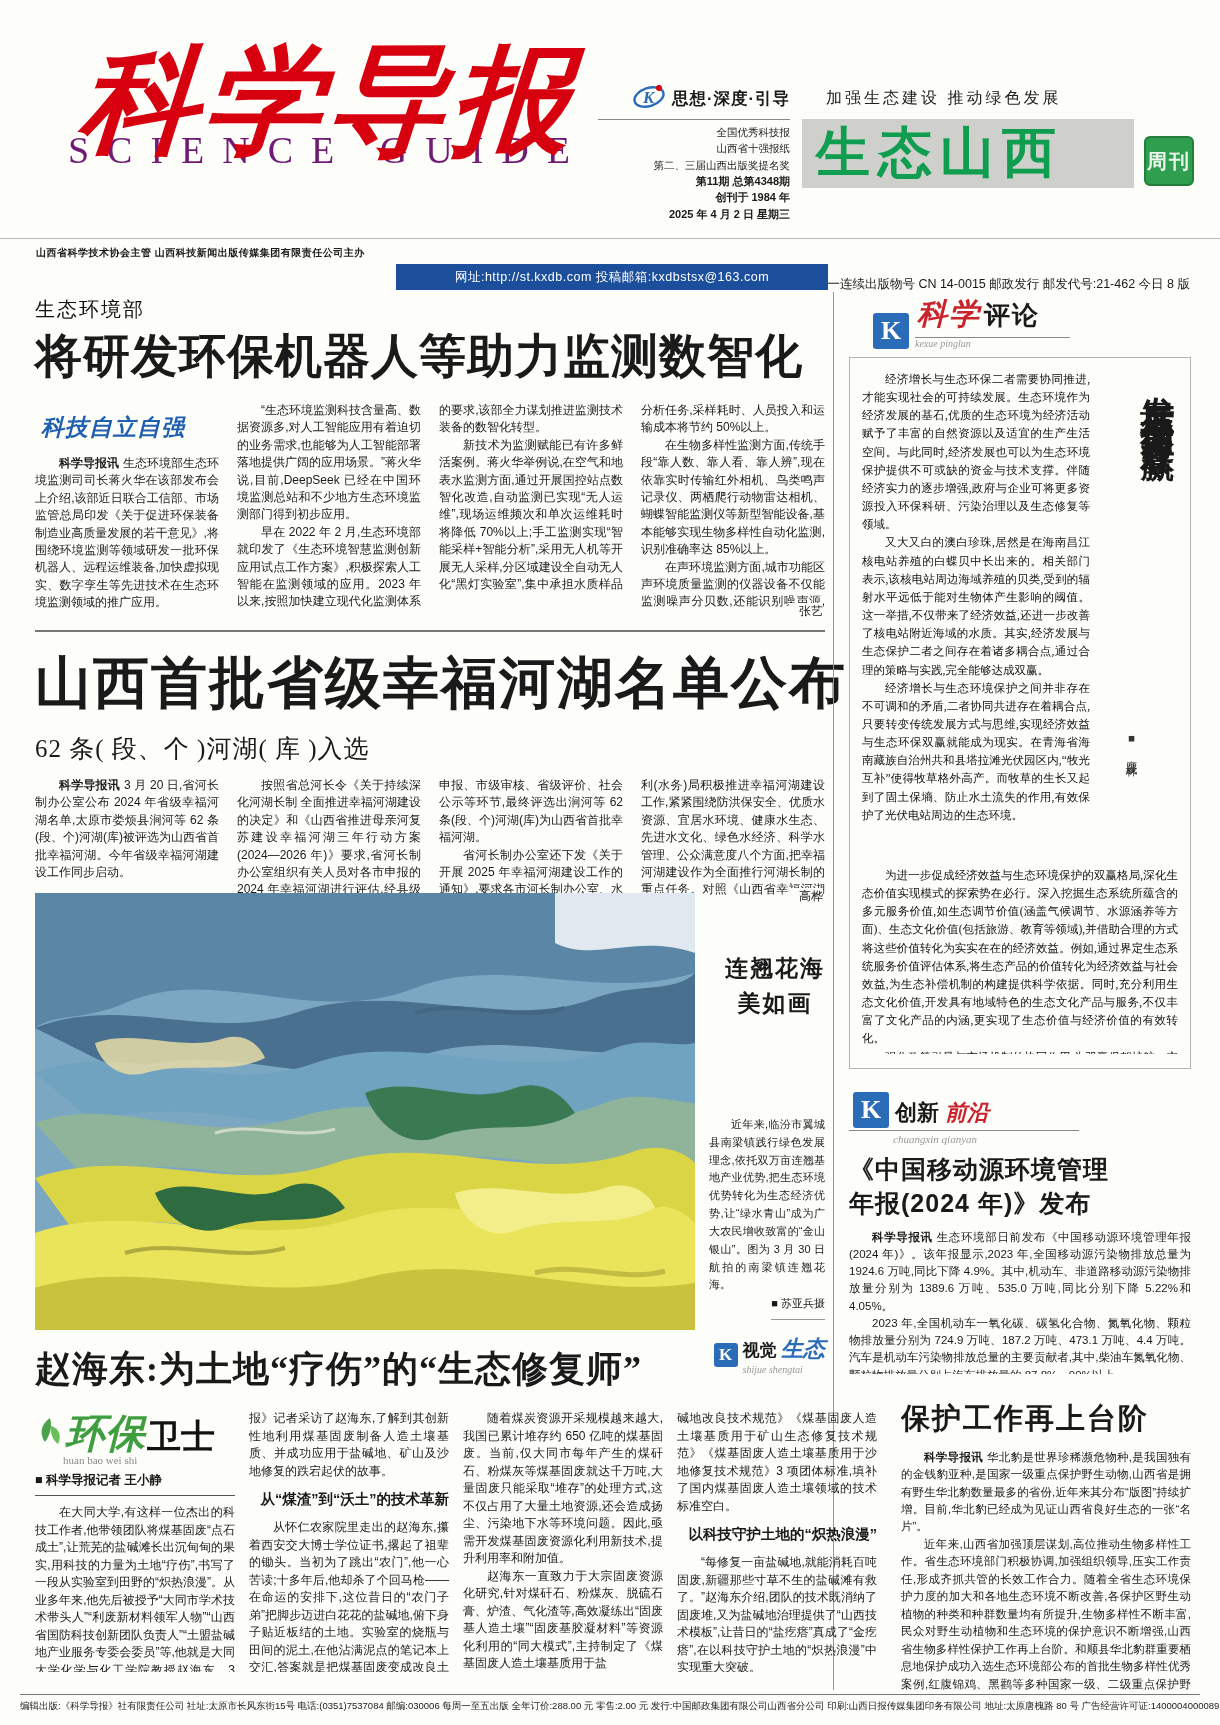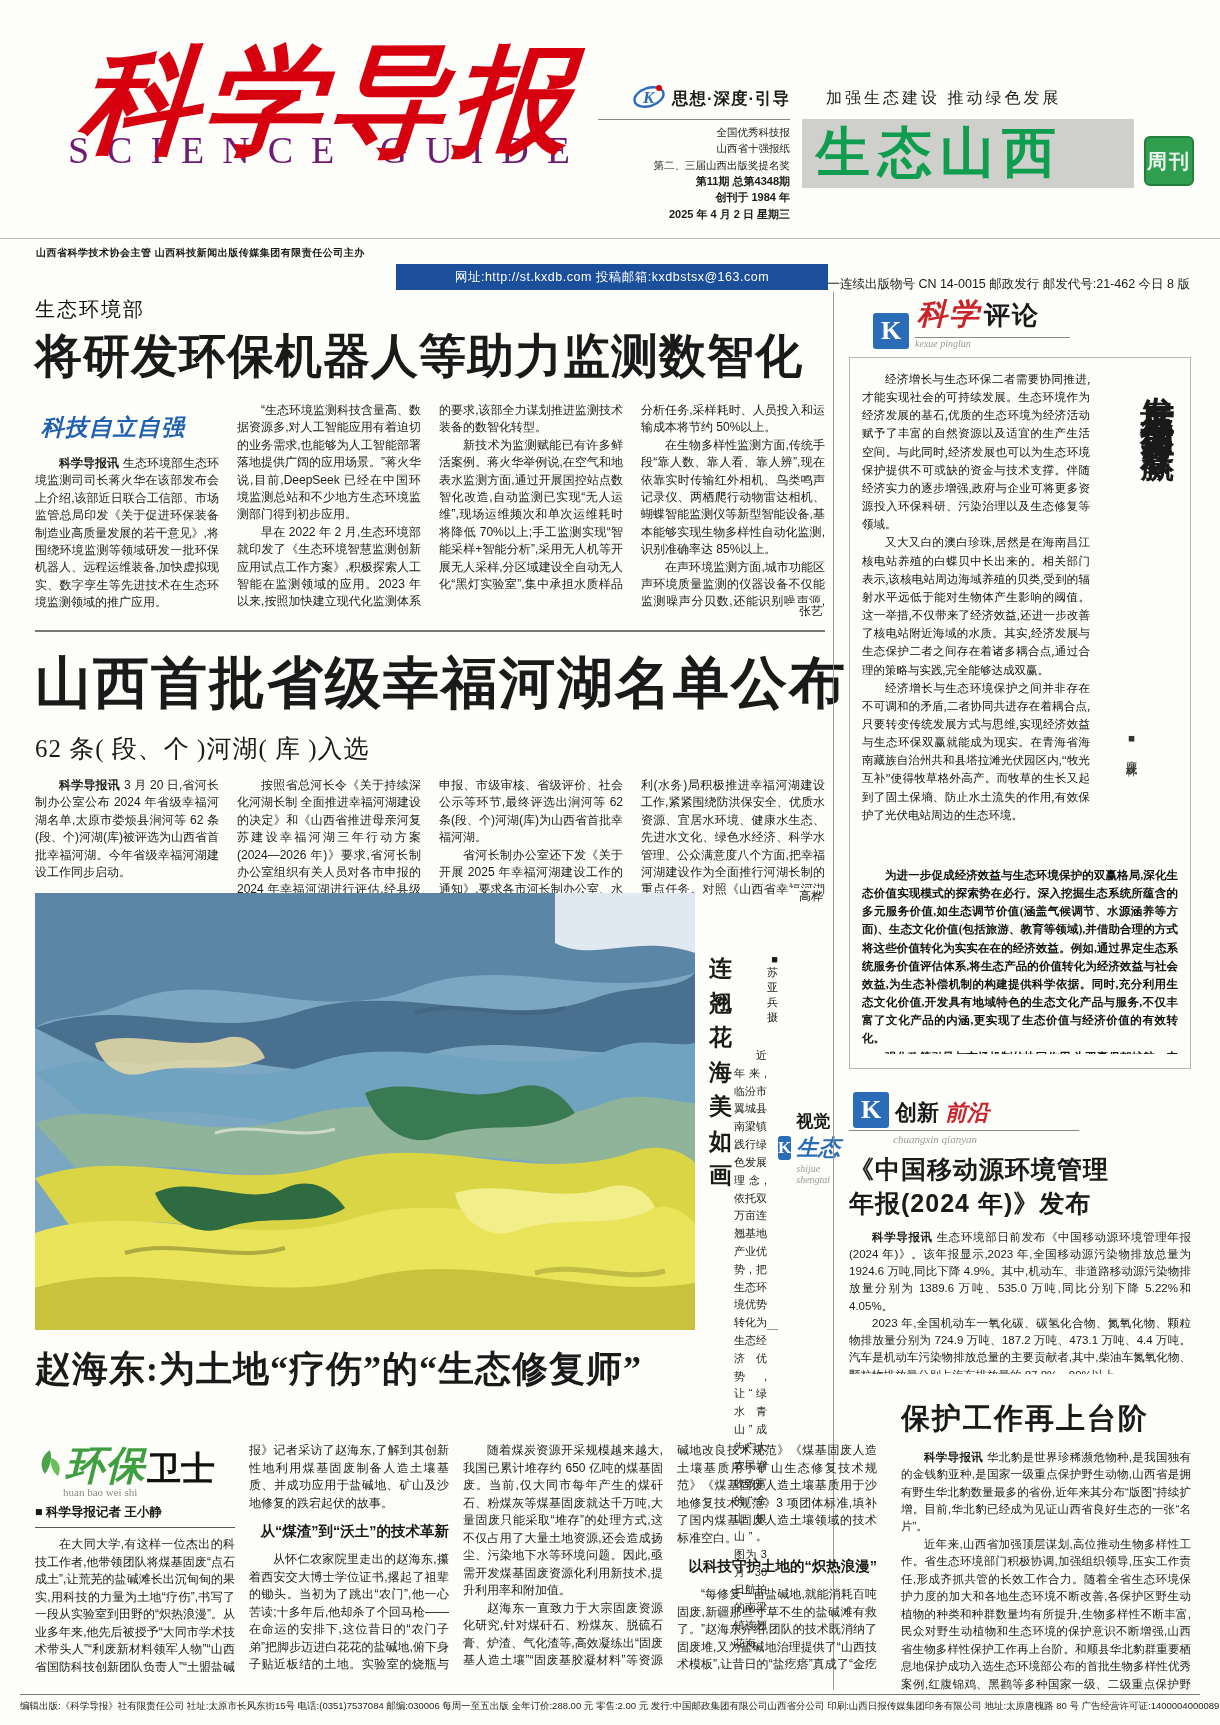--- a/index.html
+++ b/index.html
@@ -68,21 +68,21 @@
   
   .article2{ position:absolute; left:35px; top:646px; width:790px; }
   .a2-headline{ font-family:"Liberation Serif","DejaVu Serif",serif; font-size:56px;
     font-weight:900; letter-spacing:2px; white-space:nowrap; }
   .a2-subhead{ font-family:"Liberation Serif",serif; font-size:25px; margin-top:10px; letter-spacing:1px;}
   .a2-body{ position:relative; margin-top:12px; height:128px; overflow:hidden;
     column-count:4; column-gap:18px; column-fill:auto; }
   
   .photo-block{ position:absolute; left:35px; top:893px; width:790px; height:437px; display:flex; gap:14px;}
   .photo-frame{ flex:0 0 660px; height:437px; overflow:hidden; background:#9db7c9;}
-  .caption-col{ flex:1 1 auto; display:flex; padding-top:58px;}
+  .caption-col{ flex:1 1 auto; display:flex; flex-direction:column; padding-top:58px;align-items:flex-end;}
   .cap-title{ font-size:23px; font-weight:700; text-align:center; line-height:1.5; letter-spacing:2px;}
   .cap-text{ margin-top:96px; font-size:11px; line-height:1.62; text-align:justify; text-indent:2em;}
   .cap-credit{ text-align:right; font-size:11px; margin-top:2px; border-bottom:1px solid #999; padding-bottom:8px;}
   .shijue-logo{ margin-top:14px; display:flex; gap:5px; align-items:center;}
   .kbox{ background:#2b6cb8; color:#fff; font-weight:900; font-family:"Liberation Serif",serif;
     display:flex; align-items:center; justify-content:center; border-radius:3px;}
   .kbox.small{ width:24px; height:24px; font-size:17px;}
   .kbox.med{ width:36px; height:36px; font-size:26px;}
   .logo-zh-black{ font-weight:900; font-size:17px; }
   .logo-zh-blue{ color:#2b6cb8; font-style:italic; font-weight:700; font-size:22px;
@@ -100,42 +100,42 @@
   .comm-title-black{ font-weight:700; font-size:26px; letter-spacing:2px;}
   .comm-box{ margin-top:8px; border:1px solid #b5b5b5; padding:12px 12px 8px 12px; height:712px; overflow:hidden;}
   .essay-flex{ display:flex; gap:8px; }
   .essay-text{ width:228px; height:486px; overflow:hidden; font-family:"Liberation Serif",serif; }
   .essay-text p{ font-size:11.5px; line-height:1.58; text-align:justify; text-indent:2em; color:#111;}
   .essay-side{ width:78px; display:flex; justify-content:flex-end; height:486px;}
   .essay-author{ writing-mode:vertical-rl; font-size:11.5px; color:#333; margin-top:auto;
     margin-bottom:4px; letter-spacing:2px; height:120px;}
   .essay-vtitle{ writing-mode:vertical-rl; font-family:"Liberation Serif",serif; font-weight:900;
     font-size:34px; letter-spacing:5px; line-height:1.1; }
-  .essay-wide{ margin-top:10px; height:188px; overflow:hidden; font-family:"Liberation Serif",serif;font-weight:bold;}
+  .essay-wide{ margin-top:10px; height:188px; overflow:hidden; font-family:"Liberation Serif",serif;}
   .essay-wide p{ font-size:11.5px; line-height:1.58; text-align:justify; text-indent:2em; color:#111;}
   
   .frontier{ position:absolute; left:849px; top:1092px; width:342px; height:282px; overflow:hidden;}
   .front-logo{ display:flex; align-items:flex-end; gap:6px; padding-left:4px;
     border-bottom:1px solid #888; width:230px; padding-bottom:2px;}
   .front-pinyin{ color:#9a9a9a; font-style:italic; font-size:11px; font-family:"Liberation Serif",serif;
     margin:2px 0 8px 44px;}
   .front-headline{ font-size:25px; font-weight:900; line-height:1.35; letter-spacing:1px;}
   .front-body{ position:relative; margin-top:8px; }
   .front-body p{ font-size:11.5px; line-height:1.5; text-align:justify; text-indent:2em;}
   
   .article5{ position:absolute; left:901px; top:1398px; width:290px; height:292px; overflow:hidden;}
   .a5-headline{ font-size:29px; font-weight:900; line-height:1.4; letter-spacing:2px;}
   .a5-body{ margin-top:10px;}
   .a5-body p{ font-size:11.5px; line-height:1.52; text-align:justify; text-indent:2em;}
   
   .article4{ position:absolute; left:35px; top:1345px; width:842px;}
   .a4-headline{ font-family:"Liberation Serif","DejaVu Serif",serif; font-size:36px; font-weight:900;
     letter-spacing:1px; white-space:nowrap;}
   .a4-cols{ display:flex; gap:14px; margin-top:16px; height:262px; overflow:hidden;}
-  .a4-col{ flex:1 1 0; overflow:hidden;margin-top:32px;}
+  .a4-col{ flex:1 1 0; overflow:hidden;}
   .a4-col p{ font-size:12px; line-height:1.46; text-align:justify; text-indent:2em;}
   .a4-col p.cont{ text-indent:0;}
   .hb-logo{ display:flex; align-items:flex-end; gap:2px; margin:4px 0 2px 2px;}
   .hb-green{ color:#3f9e3f; font-family:"Liberation Serif",serif; font-style:italic;
     font-weight:900; font-size:40px; letter-spacing:0px; line-height:1;}
   .hb-black{ color:#111; font-family:"Liberation Serif",serif; font-weight:900; font-size:34px; line-height:1;}
   .hb-pinyin{ color:#8a8a8a; font-size:11px; font-family:"Liberation Serif",serif; margin:-2px 0 6px 28px;}
   .a4-byline{ font-size:12.5px; font-weight:700; border-bottom:1px solid #555;
     padding-bottom:6px; margin-bottom:8px;}
   .a4-subhead{ font-size:14.5px; font-weight:900; text-align:right; margin:10px 0;}

